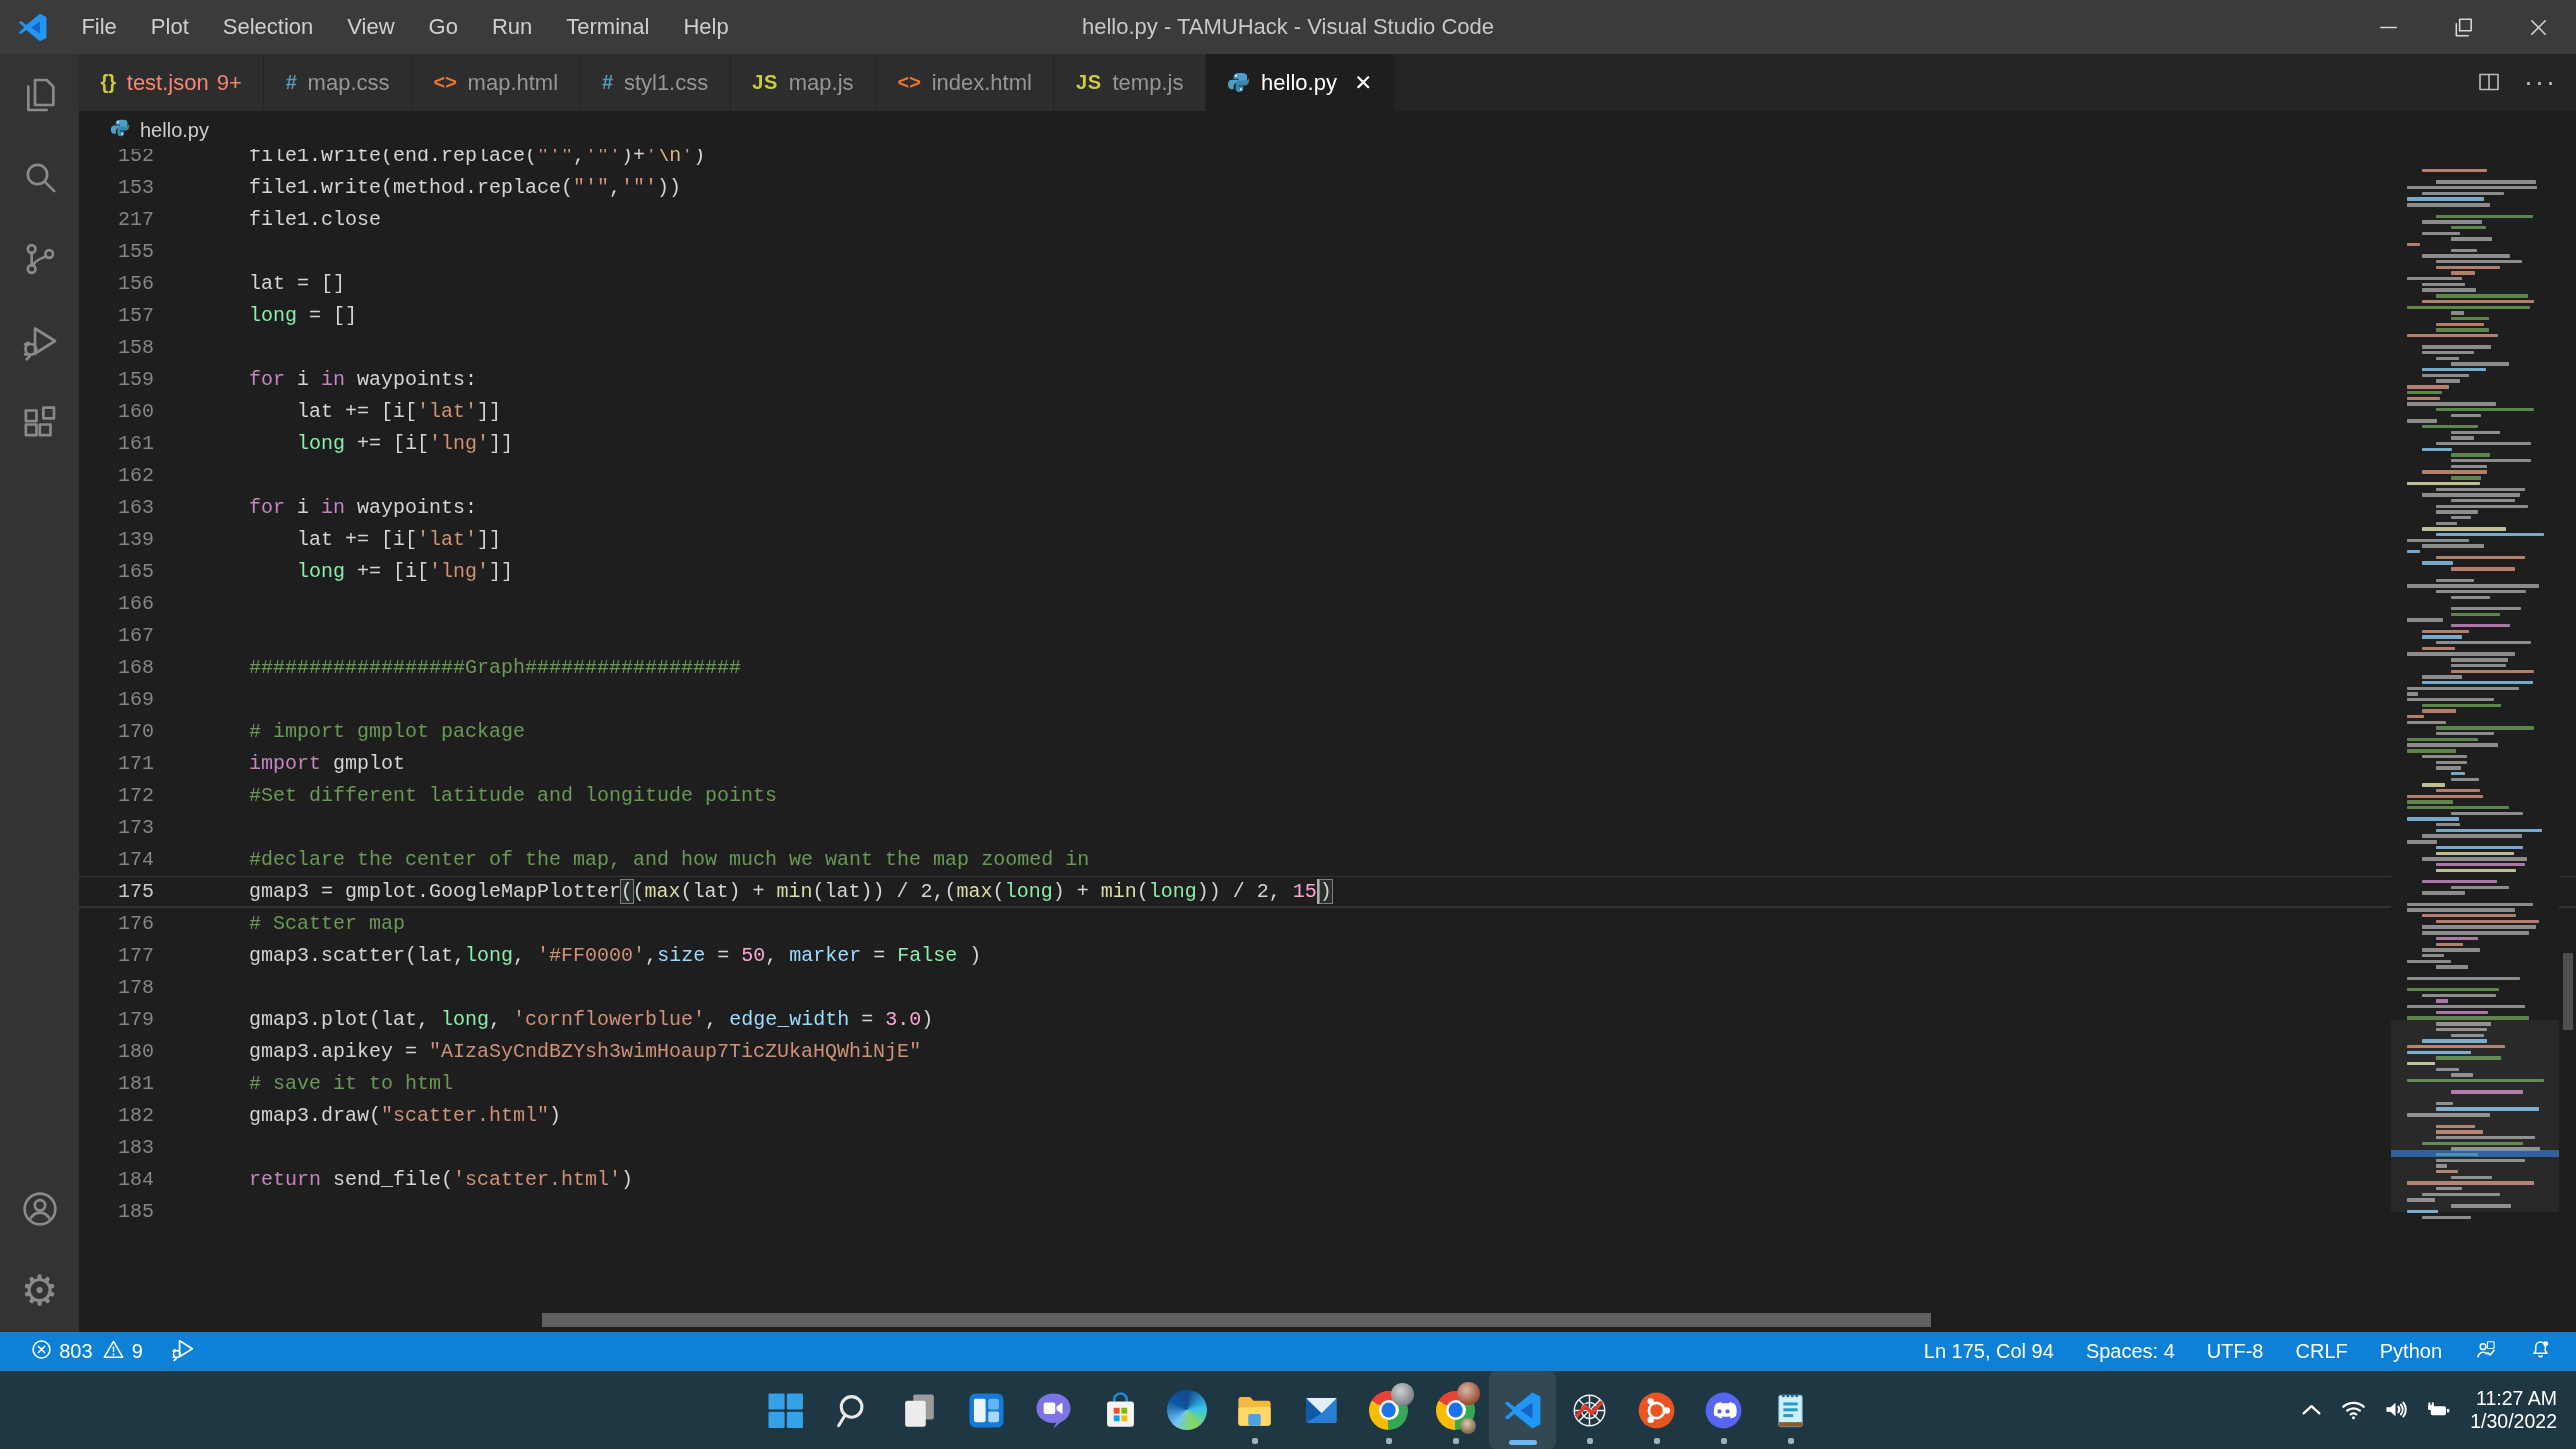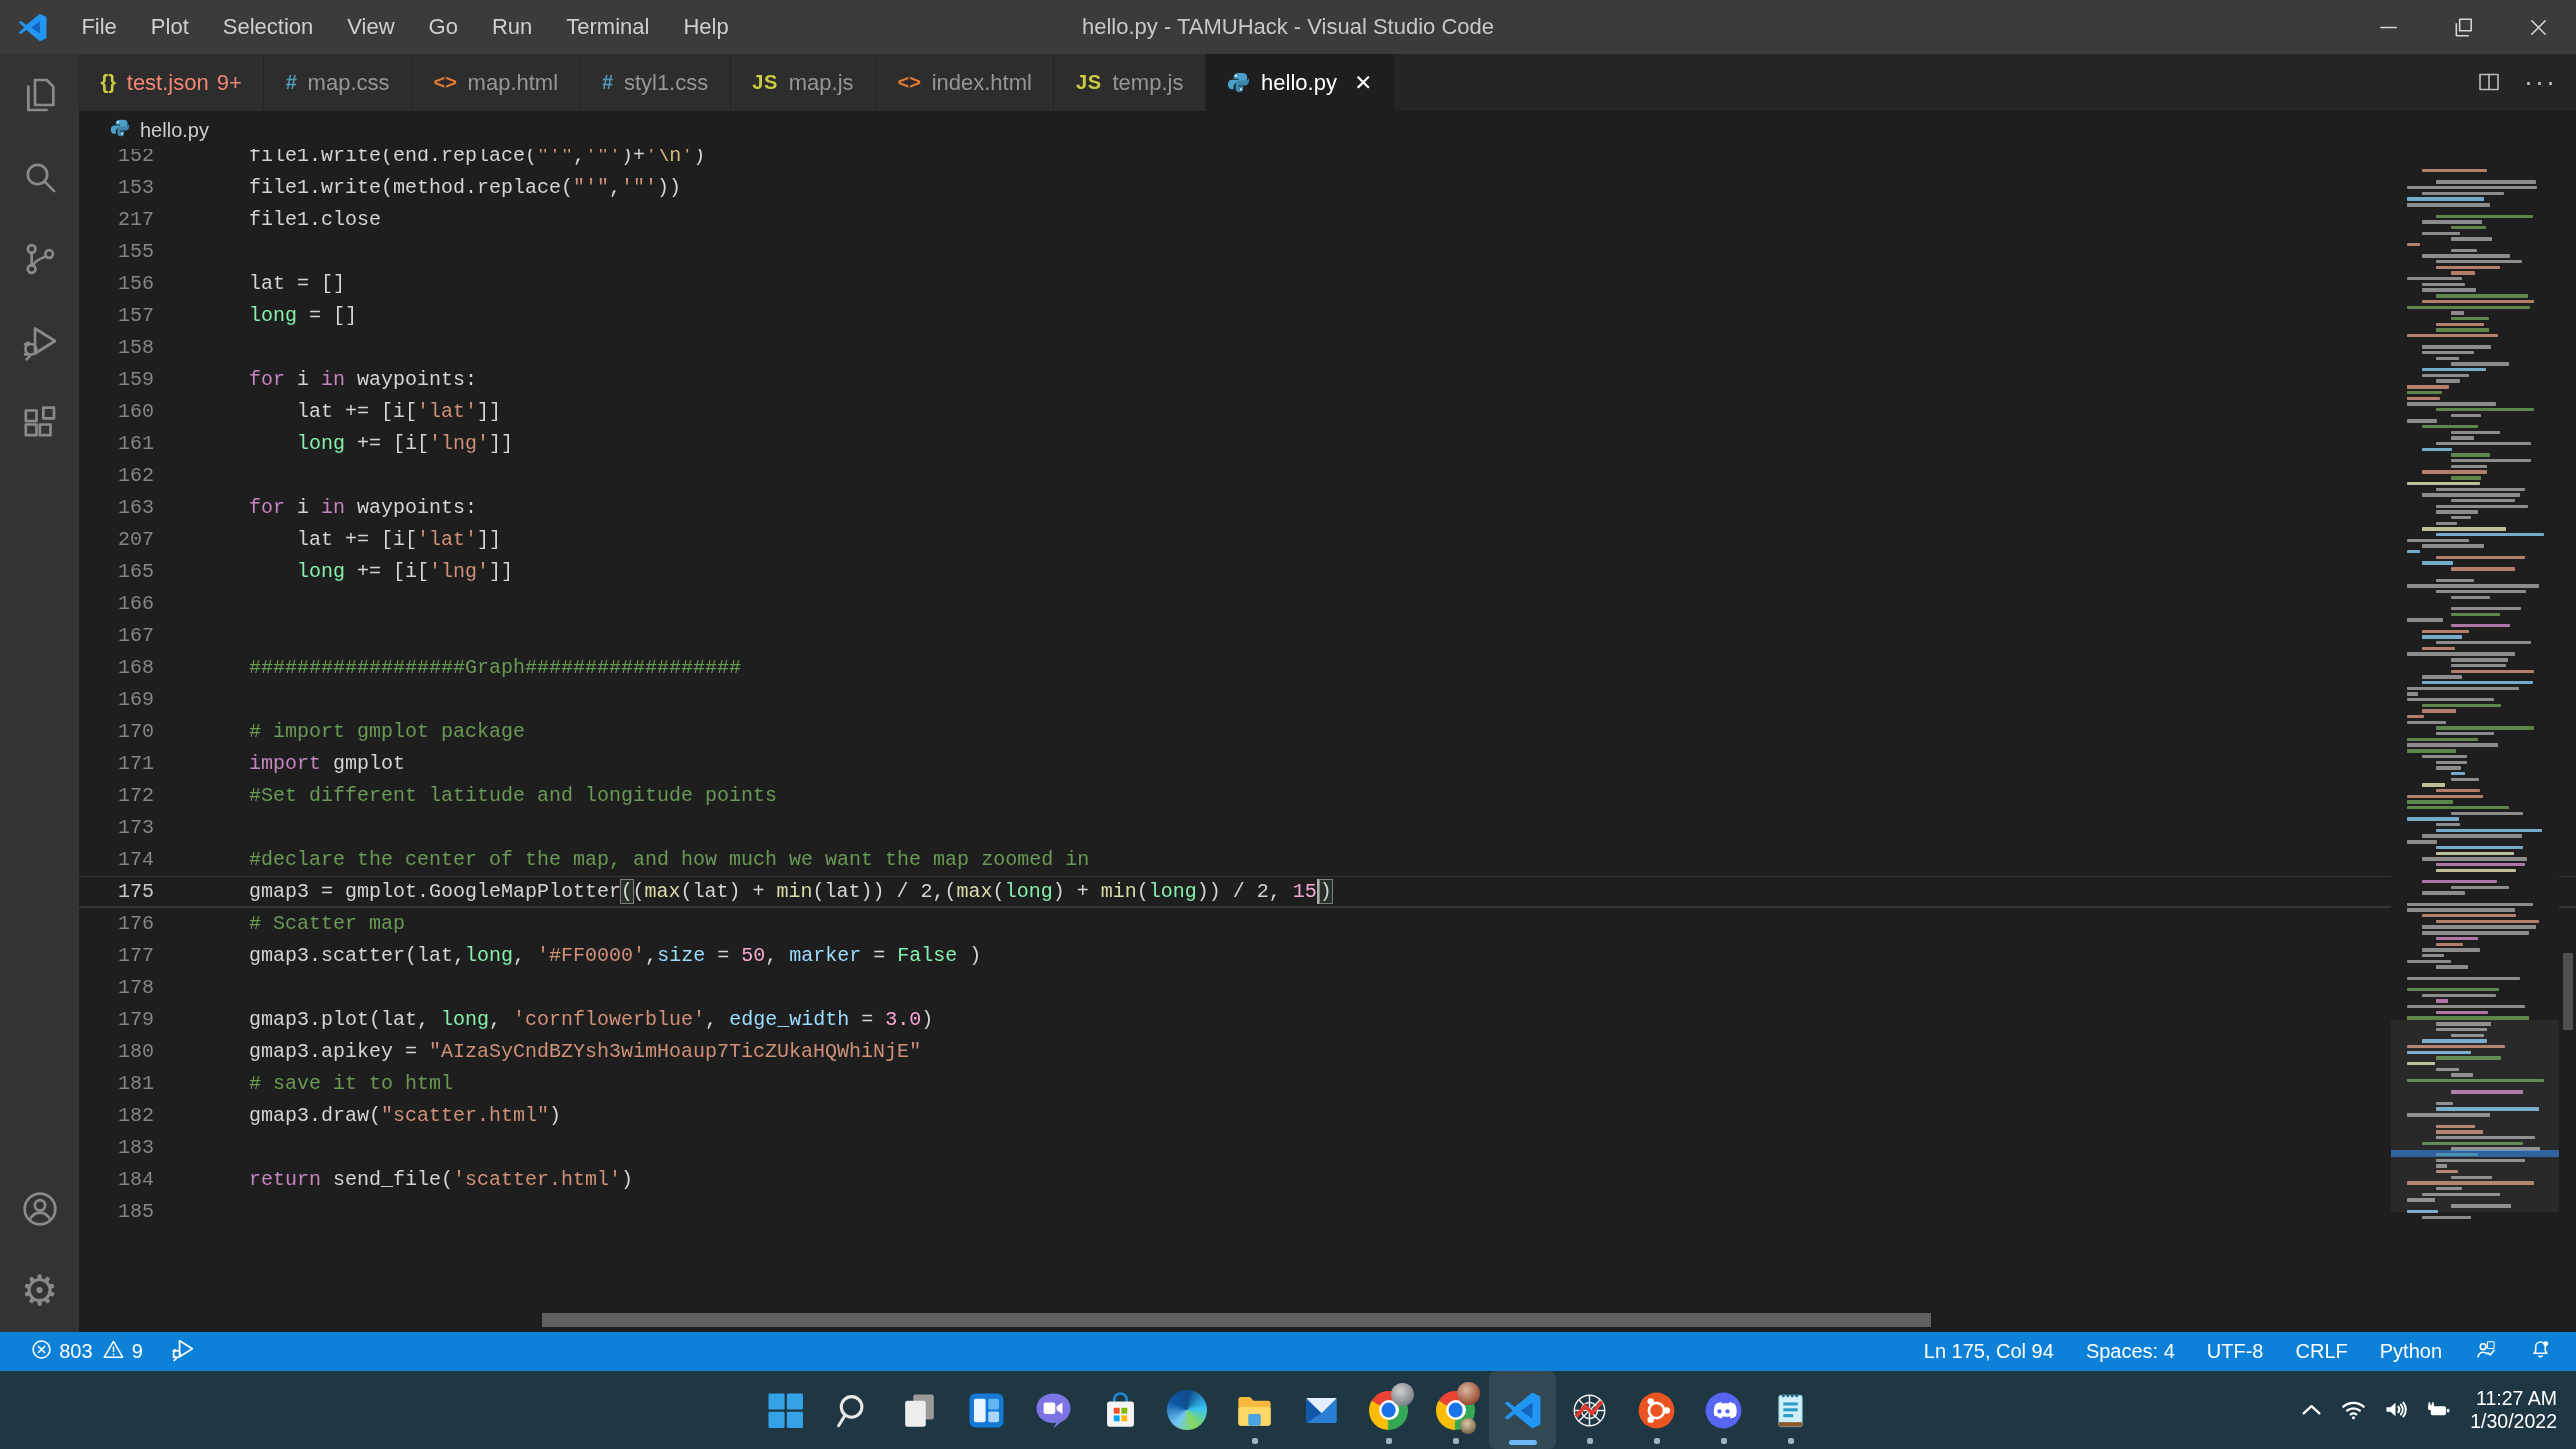--- a/index.html
+++ b/index.html
@@ -247,21 +247,21 @@
           <div class="line"><span class="ln">217</span><span class="gap"></span><span><span class="tk-d">    file1.close</span></span></div>
           <div class="line"><span class="ln">155</span><span class="gap"></span><span></span></div>
           <div class="line"><span class="ln">156</span><span class="gap"></span><span><span class="tk-d">    lat = []</span></span></div>
           <div class="line"><span class="ln">157</span><span class="gap"></span><span><span class="tk-d">    </span><span class="tk-t">long</span><span class="tk-d"> = []</span></span></div>
           <div class="line"><span class="ln">158</span><span class="gap"></span><span></span></div>
           <div class="line"><span class="ln">159</span><span class="gap"></span><span><span class="tk-d">    </span><span class="tk-k">for</span><span class="tk-d"> i </span><span class="tk-k">in</span><span class="tk-d"> waypoints:</span></span></div>
           <div class="line"><span class="ln">160</span><span class="gap"></span><span><span class="tk-d">        lat += [i[</span><span class="tk-s">'lat'</span><span class="tk-d">]]</span></span></div>
           <div class="line"><span class="ln">161</span><span class="gap"></span><span><span class="tk-d">        </span><span class="tk-t">long</span><span class="tk-d"> += [i[</span><span class="tk-s">'lng'</span><span class="tk-d">]]</span></span></div>
           <div class="line"><span class="ln">162</span><span class="gap"></span><span></span></div>
           <div class="line"><span class="ln">163</span><span class="gap"></span><span><span class="tk-d">    </span><span class="tk-k">for</span><span class="tk-d"> i </span><span class="tk-k">in</span><span class="tk-d"> waypoints:</span></span></div>
-          <div class="line"><span class="ln">207</span><span class="gap"></span><span><span class="tk-d">        lat += [i[</span><span class="tk-s">'lat'</span><span class="tk-d">]]</span></span></div>
+          <div class="line"><span class="ln">139</span><span class="gap"></span><span><span class="tk-d">        lat += [i[</span><span class="tk-s">'lat'</span><span class="tk-d">]]</span></span></div>
           <div class="line"><span class="ln">165</span><span class="gap"></span><span><span class="tk-d">        </span><span class="tk-t">long</span><span class="tk-d"> += [i[</span><span class="tk-s">'lng'</span><span class="tk-d">]]</span></span></div>
           <div class="line"><span class="ln">166</span><span class="gap"></span><span></span></div>
           <div class="line"><span class="ln">167</span><span class="gap"></span><span></span></div>
           <div class="line"><span class="ln">168</span><span class="gap"></span><span><span class="tk-c">    ##################Graph##################</span></span></div>
           <div class="line"><span class="ln">169</span><span class="gap"></span><span></span></div>
           <div class="line"><span class="ln">170</span><span class="gap"></span><span><span class="tk-c">    # import gmplot package</span></span></div>
           <div class="line"><span class="ln">171</span><span class="gap"></span><span><span class="tk-d">    </span><span class="tk-k">import</span><span class="tk-d"> gmplot</span></span></div>
           <div class="line"><span class="ln">172</span><span class="gap"></span><span><span class="tk-c">    #Set different latitude and longitude points</span></span></div>
           <div class="line"><span class="ln">173</span><span class="gap"></span><span></span></div>
           <div class="line"><span class="ln">174</span><span class="gap"></span><span><span class="tk-c">    #declare the center of the map, and how much we want the map zoomed in</span></span></div>

